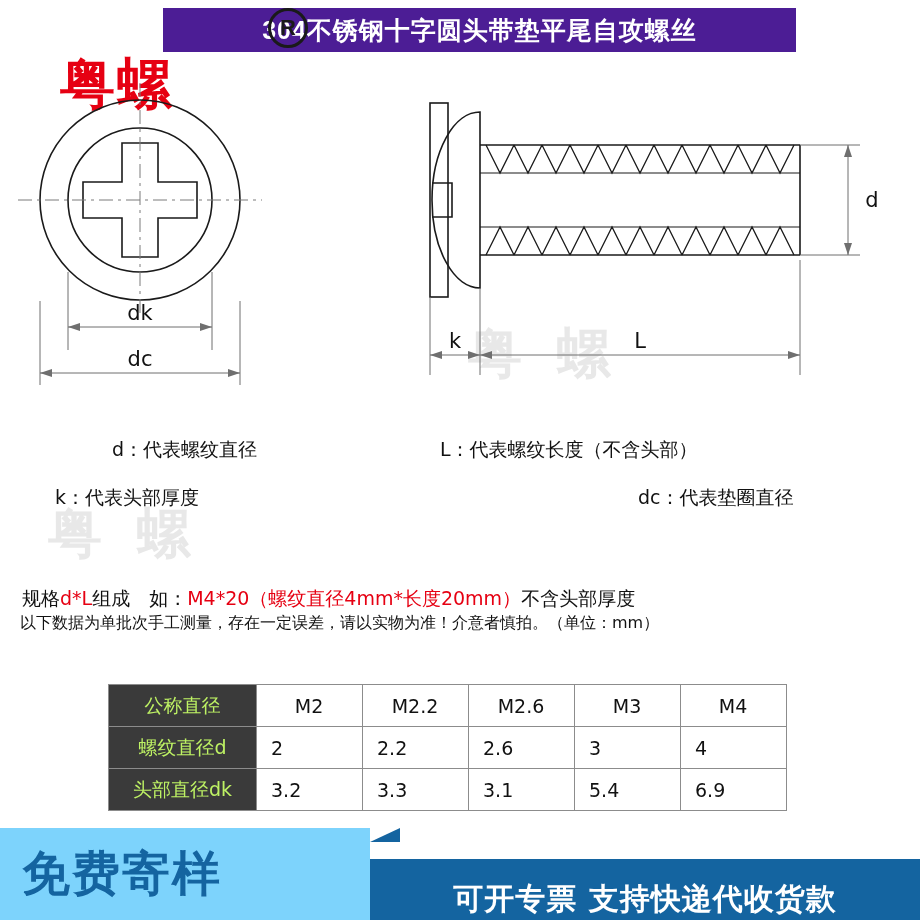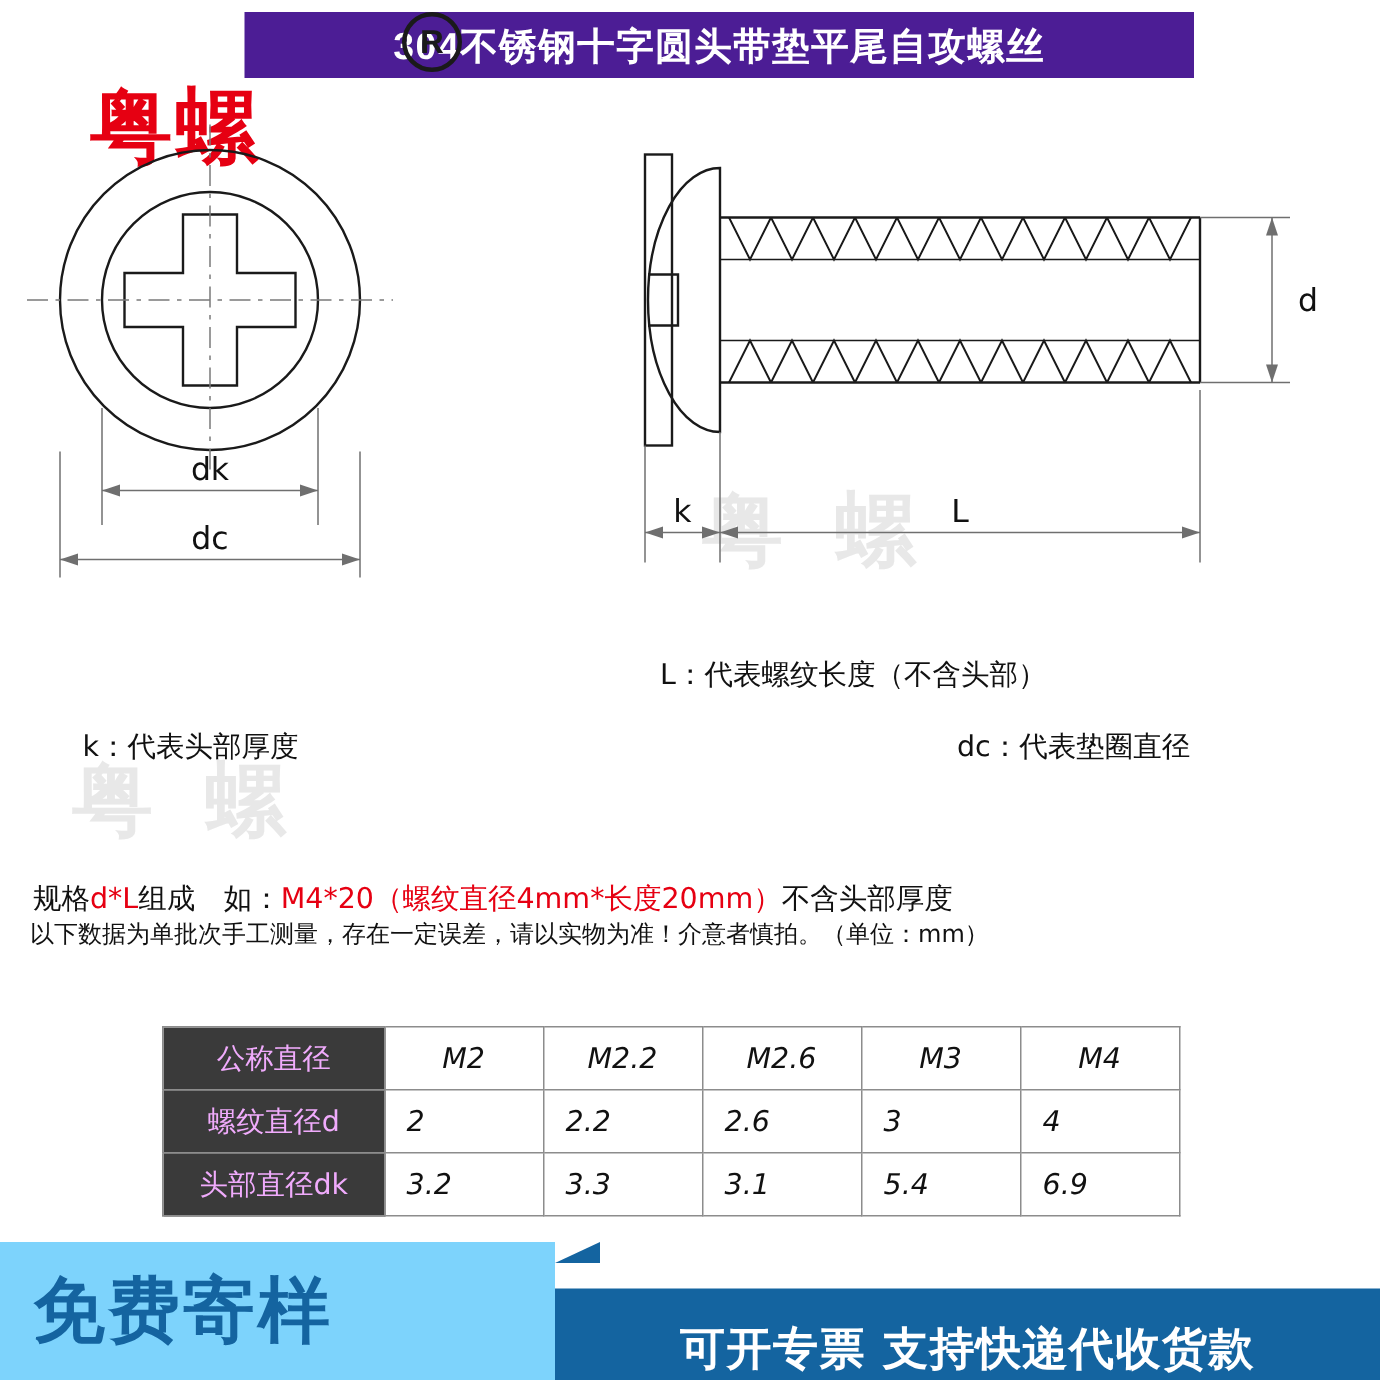--- a/index.html
+++ b/index.html
@@ -135,30 +135,29 @@
   .spec-table td {
     border: 1px solid #8c8c8c;
     height: 42px;
     font-size: 19px;
     color: #111;
     text-align: center;
     box-sizing: border-box;
   }
   .spec-table td.rowhead {
     background: #3a3a3a;
-    color: #f0abfc;
+    color: #bef264;
     width: 148px;
     font-size: 19px;
     text-align: center;
   }
   .spec-table td.cell {
     width: 106px;
     text-align: left;
     padding-left: 14px;
-    font-style: italic;
   }
   .spec-table tr.head td.cell { text-align: center; padding-left: 0; }
 
   
   .bottom-left {
     position: absolute;
     left: 0;
     top: 828px;
     width: 370px;
     height: 92px;
@@ -300,20 +299,21 @@
           <line x1="800" y1="205" x2="800" y2="320"></line>
           <line x1="480" y1="300" x2="800" y2="300"></line>
         </g>
         <polygon points="480,300 492,296 492,304" fill="#6f6f6f" stroke="none"></polygon>
         <polygon points="800,300 788,296 788,304" fill="#6f6f6f" stroke="none"></polygon>
         <text class="dimtext" x="640" y="293" text-anchor="middle" fill="#111" stroke="none">L</text>
       </g>
     </svg>
   </div>
 
+  <div class="legend-row legend-d">d：代表螺纹直径</div>
   <div class="legend-row legend-L">L：代表螺纹长度（不含头部）</div>
   <div class="legend-row legend-k">k：代表头部厚度</div>
   <div class="legend-row legend-dc">dc：代表垫圈直径</div>
 
   <div class="spec-line">
     <span>规格</span><span class="red">d*L</span><span>组成　如：</span><span class="red">M4*20（螺纹直径4mm*长度20mm）</span><span>不含头部厚度</span>
   </div>
 
   <div class="note-line">以下数据为单批次手工测量，存在一定误差，请以实物为准！介意者慎拍。（单位：mm）</div>
 

